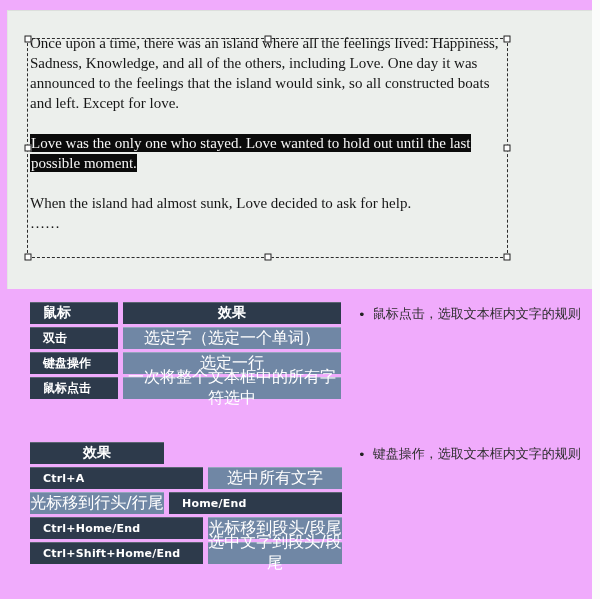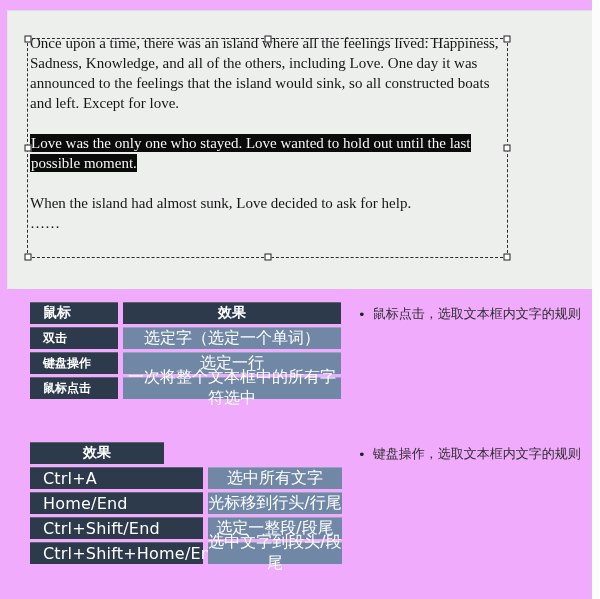--- a/index.html
+++ b/index.html
@@ -43,21 +43,21 @@
   .trow { display:flex; gap:5px; margin-bottom:3px; }
   .cell {
     height:22px; display:flex; align-items:center;
     color:#fff; font-size:16px;
   }
   .cell-dark  { background:#2d3a4b; box-shadow:inset 0 1px 0 rgba(255,255,255,.22); }
   .cell-light { background:#7087a5; box-shadow:inset 0 1px 0 rgba(255,255,255,.25); justify-content:center; text-align:center; }
   .key-cell   { padding-left:13px; }
   .tbl-mouse  .key-cell { width:88px;  font-size:12px; font-weight:bold; }
   .tbl-mouse  .fx-cell  { width:218px; }
-  .tbl-hotkey .key-cell { width:173px; font-size:16px; font-weight:normal; letter-spacing:.2px; }
+  .tbl-hotkey .key-cell { width:173px; font-size:11px; font-weight:bold; letter-spacing:.2px; }
   .tbl-hotkey .fx-cell  { width:134px; }
   .hdr .cell { font-size:14px; font-weight:bold; }
   .hdr .fx-hdr { justify-content:center;font-family:Liberation Serif, serif; }
   
   .note {
     position:absolute; left:358px; display:flex; align-items:center;
     color:#2e2e2e; font-size:13px; white-space:nowrap;
   }
   .note-1 { top:305px; } .note-2 { top:445px; }
   .note .bullet { font-size:13px; margin-right:7px; color:#222; }
@@ -119,26 +119,26 @@
 
   <div class="tbl tbl-hotkey">
     <div class="trow hdr">
       <div class="cell cell-dark fx-cell fx-hdr">效果</div>
     </div>
     <div class="trow">
       <div class="cell cell-dark key-cell">Ctrl+A</div>
       <div class="cell cell-light fx-cell">选中所有文字</div>
     </div>
     <div class="trow">
+      <div class="cell cell-light fx-cell">光标移到行头/行尾</div>
       <div class="cell cell-dark key-cell">Home/End</div>
-      <div class="cell cell-light fx-cell">光标移到行头/行尾</div>
     </div>
     <div class="trow">
-      <div class="cell cell-dark key-cell">Ctrl+Shift/End</div>
-      <div class="cell cell-light fx-cell">选定一整段/段尾</div>
+      <div class="cell cell-dark key-cell">Ctrl+Home/End</div>
+      <div class="cell cell-light fx-cell">光标移到段头/段尾</div>
     </div>
     <div class="trow">
       <div class="cell cell-dark key-cell">Ctrl+Shift+Home/End</div>
       <div class="cell cell-light fx-cell">选中文字到段头/段尾</div>
     </div>
   </div>
 
   <div class="note note-2">
     <span class="bullet">•</span>
     <span>键盘操作，选取文本框内文字的规则</span>

